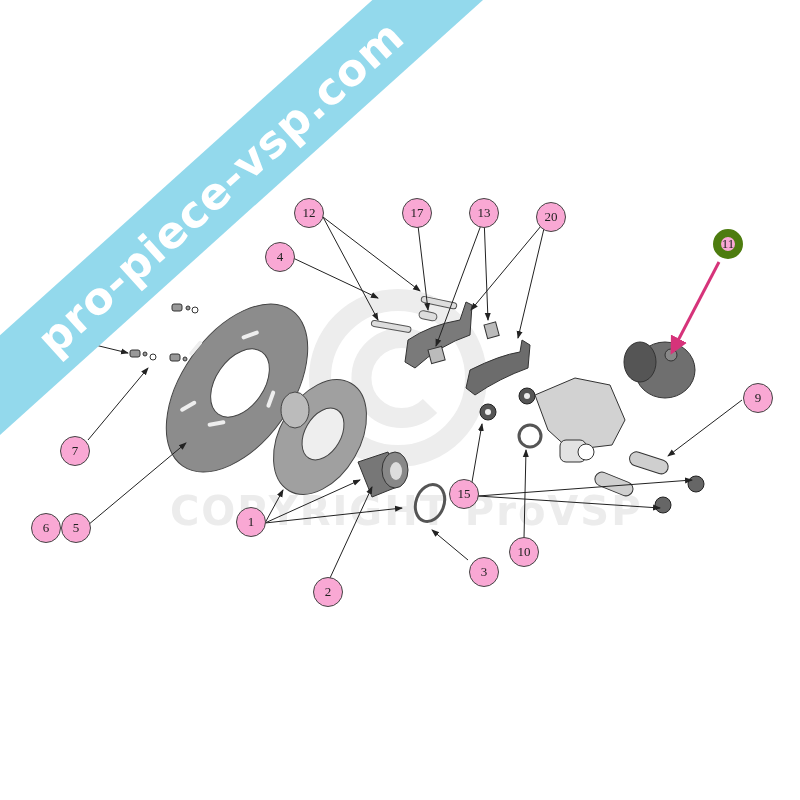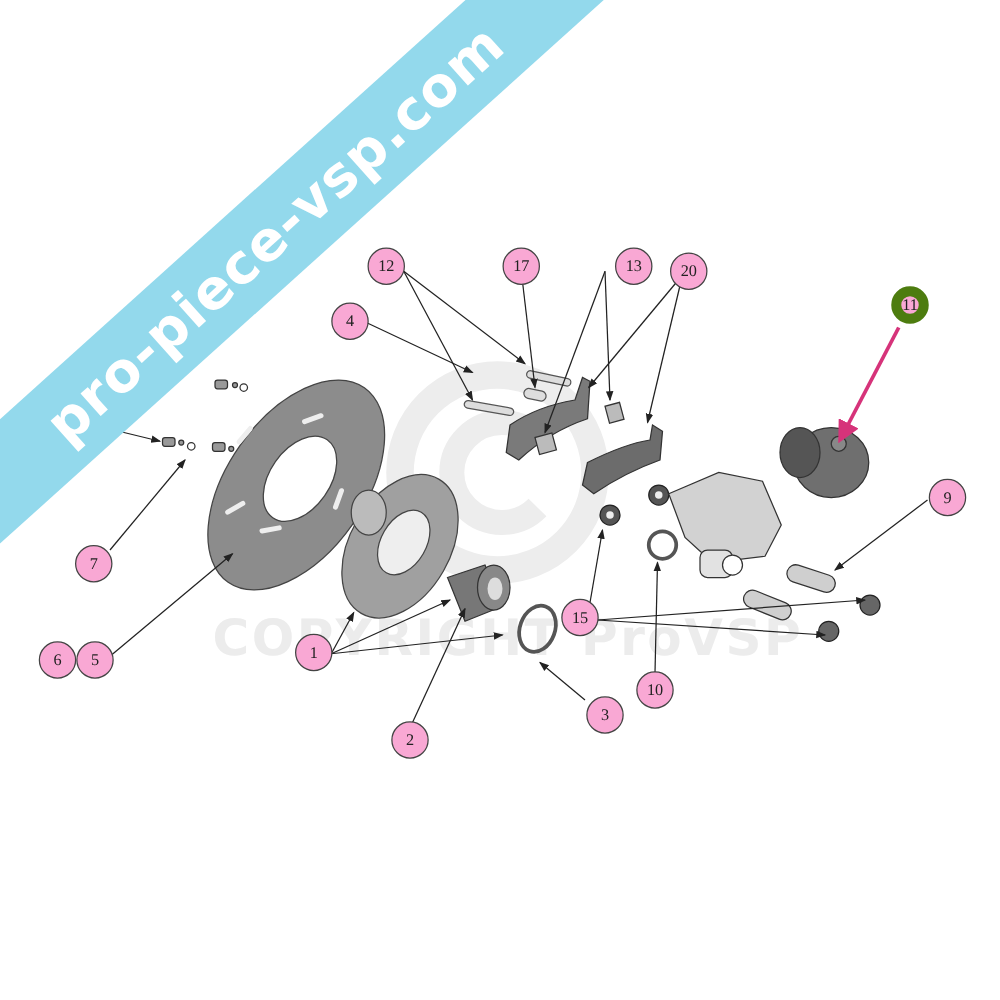--- a/index.html
+++ b/index.html
@@ -157,21 +157,21 @@
   <div class="callout" style="left:469px;top:557px">3</div>
   <div class="callout" style="left:265px;top:242px">4</div>
   <div class="callout" style="left:61px;top:513px">5</div>
   <div class="callout" style="left:31px;top:513px">6</div>
   <div class="callout" style="left:60px;top:436px">7</div>
   <div class="callout blue" style="left:31px;top:313px">8</div>
   <div class="callout" style="left:743px;top:383px">9</div>
   <div class="callout" style="left:449px;top:479px">15</div>
   <div class="callout hl" style="left:713px;top:229px">11</div>
   <div class="callout" style="left:294px;top:198px">12</div>
-  <div class="callout" style="left:492px;top:198px">13</div>
+  <div class="callout" style="left:469px;top:198px">13</div>
   <div class="callout" style="left:536px;top:202px">20</div>
   <div class="callout" style="left:402px;top:198px">17</div>
   <div class="callout" style="left:509px;top:537px">10</div>
 
   <div class="banner">
     <span>pro-piece-vsp.com</span>
   </div>
 
 </div>
 

